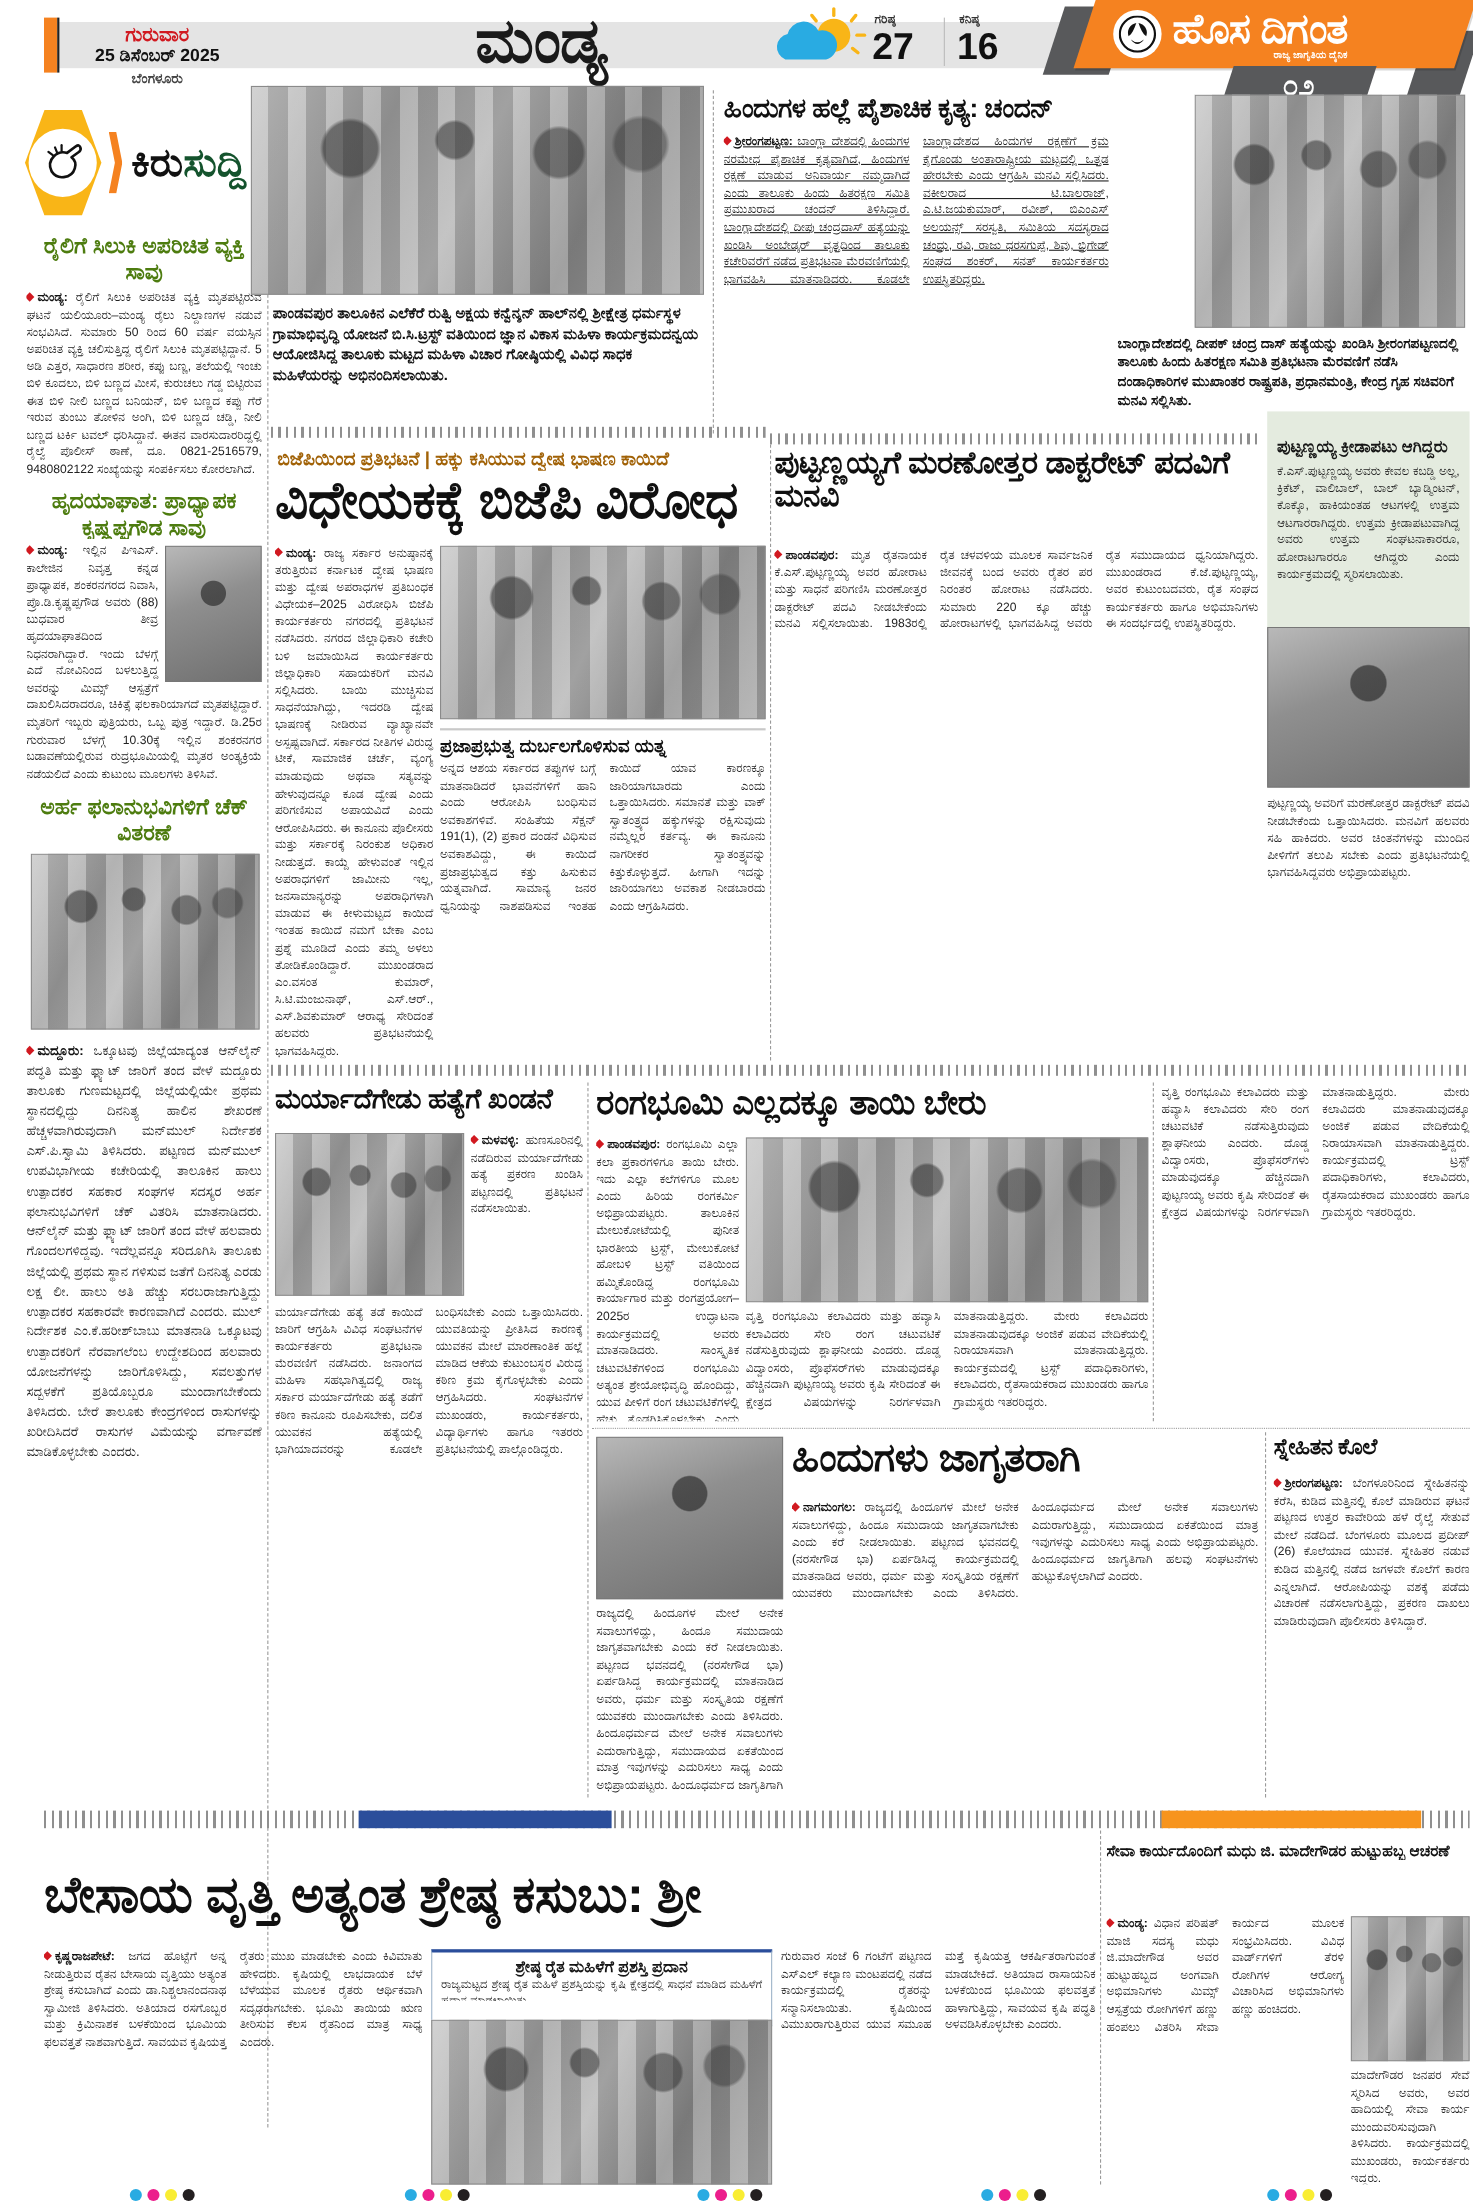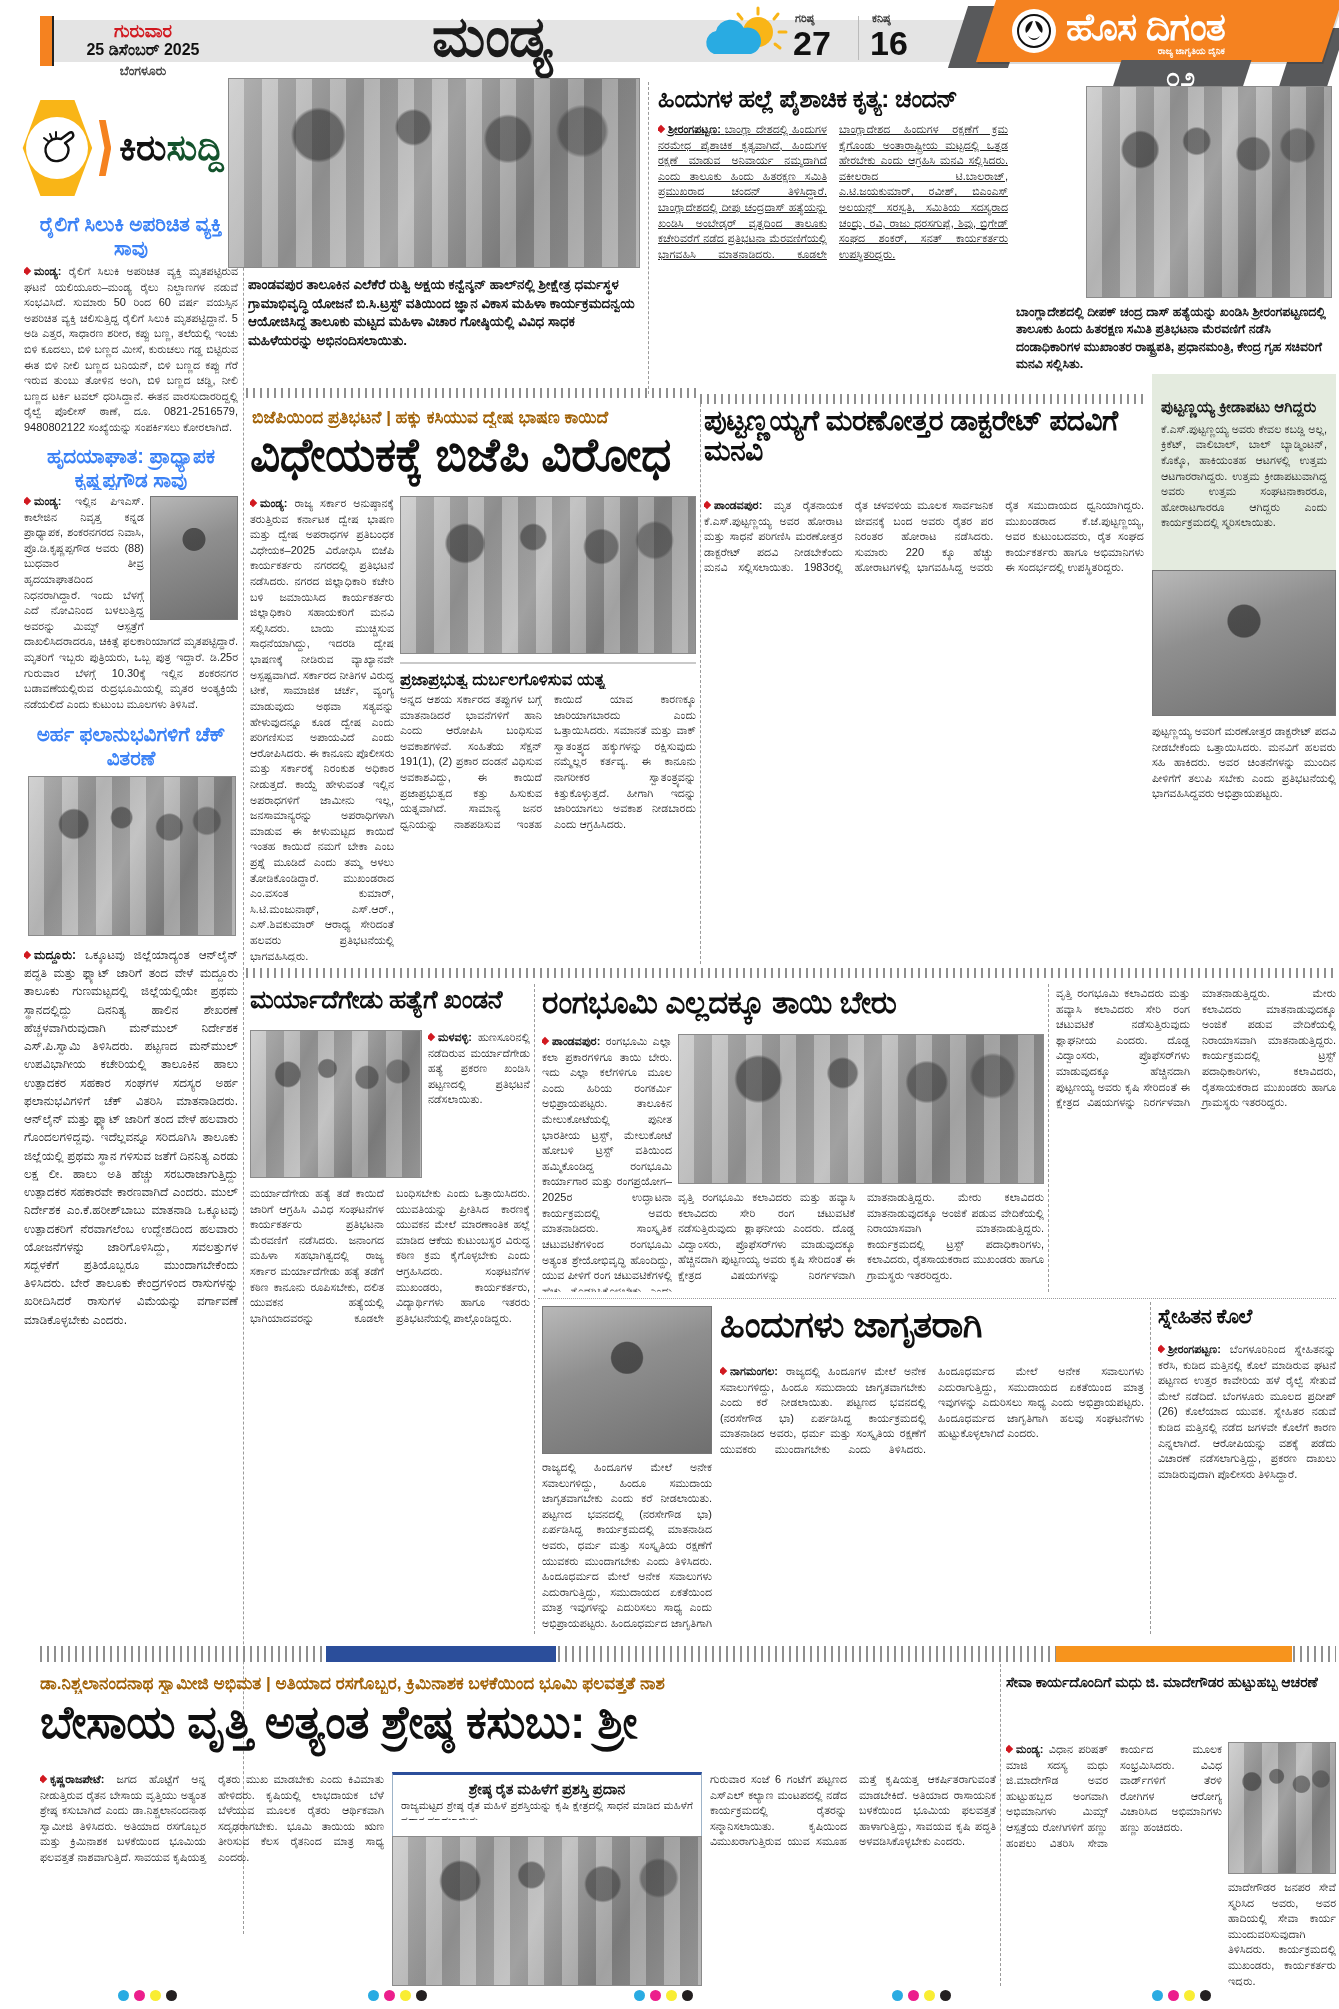--- a/index.html
+++ b/index.html
@@ -34,21 +34,21 @@
   .dl{font-weight:bold;color:#111;}
   .dl-dot{display:inline-block;width:6px;height:6px;background:#d11920;transform:rotate(45deg);margin-right:4px;position:relative;top:-1px;}
   .caption{font-weight:bold;font-size:13.5px;line-height:1.38;color:#111;text-align:left;overflow:hidden;}
   .kicker{font-weight:bold;font-size:17px;color:#a16207;white-space:nowrap;overflow:hidden;}
   .kicker-sm{font-weight:bold;font-size:14px;color:#111;white-space:nowrap;overflow:hidden;}
   .hl{font-weight:800;color:#101010;line-height:1.08;letter-spacing:-.5px;overflow:hidden;}
   .hl-xl{font-size:47px;}
   .hl-lg{font-size:28px;}
   .hl-md{font-size:27px;}
   .hl-sm{font-size:22px;}
-  .side-hl{font-weight:800;font-size:20px;line-height:1.2;text-align:center;color:#3b82f6;overflow:hidden;}
+  .side-hl{font-weight:800;font-size:20px;line-height:1.2;text-align:center;color:#4d7c0f;overflow:hidden;}
   .subhead{font-weight:800;font-size:16.5px;color:#111;border-top:2px solid #c9c9c9;padding-top:6px;overflow:hidden;}
   .greenbox{background:#e4ebdf;padding:24px 9px;overflow:hidden;}
   .greenbox .gb-title{font-weight:800;font-size:15px;line-height:1.25;margin-bottom:5px;}
   .whitebox{border:1px solid #9db3c8;border-top:3px solid #2b4e9b;padding:6px 8px;overflow:hidden;}
   .whitebox .wb-title{font-weight:800;font-size:14.5px;text-align:center;}
 
   
   .photo{background:
       radial-gradient(circle at 22% 30%, rgba(40,40,40,.55) 0 7%, transparent 8%),
       radial-gradient(circle at 45% 26%, rgba(35,35,35,.5) 0 6%, transparent 7%),
@@ -254,21 +254,20 @@
   <div class="abs hl" style="left:1158px;top:1306px;width:178px;height:28px;font-size:20px;">ಸ್ನೇಹಿತನ ಕೊಲೆ</div>
   <div class="abs body-text" style="left:1158px;top:1342px;width:178px;height:292px;">
     <span class="dl-dot"></span><span class="dl">ಶ್ರೀರಂಗಪಟ್ಟಣ:</span>
     <span>ಬೆಂಗಳೂರಿನಿಂದ ಸ್ನೇಹಿತನನ್ನು ಕರೆಸಿ, ಕುಡಿದ ಮತ್ತಿನಲ್ಲಿ ಕೊಲೆ ಮಾಡಿರುವ ಘಟನೆ ಪಟ್ಟಣದ ಉತ್ತರ ಕಾವೇರಿಯ ಹಳೆ ರೈಲ್ವೆ ಸೇತುವೆ ಮೇಲೆ ನಡೆದಿದೆ. ಬೆಂಗಳೂರು ಮೂಲದ ಪ್ರದೀಪ್ (26) ಕೊಲೆಯಾದ ಯುವಕ. ಸ್ನೇಹಿತರ ನಡುವೆ ಕುಡಿದ ಮತ್ತಿನಲ್ಲಿ ನಡೆದ ಜಗಳವೇ ಕೊಲೆಗೆ ಕಾರಣ ಎನ್ನಲಾಗಿದೆ. ಆರೋಪಿಯನ್ನು ವಶಕ್ಕೆ ಪಡೆದು ವಿಚಾರಣೆ ನಡೆಸಲಾಗುತ್ತಿದ್ದು, ಪ್ರಕರಣ ದಾಖಲು ಮಾಡಿರುವುದಾಗಿ ಪೊಲೀಸರು ತಿಳಿಸಿದ್ದಾರೆ.</span>
   </div>
 
   <div class="abs hatch" style="left:40px;top:1646px;width:1296px;height:16px;"></div>
   <div class="abs bar-blue" style="left:326px;top:1646px;width:230px;height:16px;"></div>
   <div class="abs bar-orange" style="left:1056px;top:1646px;width:236px;height:16px;"></div>
 
-  <div class="abs kicker" style="left:40px;top:1674px;width:950px;">ಡಾ.ನಿಶ್ಚಲಾನಂದನಾಥ ಸ್ವಾಮೀಜಿ ಅಭಿಮತ | ಅತಿಯಾದ ರಸಗೊಬ್ಬರ, ಕ್ರಿಮಿನಾಶಕ ಬಳಕೆಯಿಂದ ಭೂಮಿ ಫಲವತ್ತತೆ ನಾಶ</div>
   <div class="abs hl" style="left:40px;top:1698px;width:950px;height:62px;font-size:46px;">ಬೇಸಾಯ ವೃತ್ತಿ ಅತ್ಯಂತ ಶ್ರೇಷ್ಠ ಕಸುಬು: ಶ್ರೀ</div>
   <div class="abs body-text cols-2" style="left:40px;top:1772px;width:344px;height:214px;">
     <span class="dl-dot"></span><span class="dl">ಕೃಷ್ಣರಾಜಪೇಟೆ:</span>
     <span>ಜಗದ ಹೊಟ್ಟೆಗೆ ಅನ್ನ ನೀಡುತ್ತಿರುವ ರೈತನ ಬೇಸಾಯ ವೃತ್ತಿಯು ಅತ್ಯಂತ ಶ್ರೇಷ್ಠ ಕಸುಬಾಗಿದೆ ಎಂದು ಡಾ.ನಿಶ್ಚಲಾನಂದನಾಥ ಸ್ವಾಮೀಜಿ ತಿಳಿಸಿದರು. ಅತಿಯಾದ ರಸಗೊಬ್ಬರ ಮತ್ತು ಕ್ರಿಮಿನಾಶಕ ಬಳಕೆಯಿಂದ ಭೂಮಿಯ ಫಲವತ್ತತೆ ನಾಶವಾಗುತ್ತಿದೆ. ಸಾವಯವ ಕೃಷಿಯತ್ತ ರೈತರು ಮುಖ ಮಾಡಬೇಕು ಎಂದು ಕಿವಿಮಾತು ಹೇಳಿದರು. ಕೃಷಿಯಲ್ಲಿ ಲಾಭದಾಯಕ ಬೆಳೆ ಬೆಳೆಯುವ ಮೂಲಕ ರೈತರು ಆರ್ಥಿಕವಾಗಿ ಸದೃಢರಾಗಬೇಕು. ಭೂಮಿ ತಾಯಿಯ ಋಣ ತೀರಿಸುವ ಕೆಲಸ ರೈತನಿಂದ ಮಾತ್ರ ಸಾಧ್ಯ ಎಂದರು.</span>
   </div>
   <div class="abs whitebox" style="left:392px;top:1772px;width:292px;height:54px;">
     <div class="wb-title">ಶ್ರೇಷ್ಠ ರೈತ ಮಹಿಳೆಗೆ ಪ್ರಶಸ್ತಿ ಪ್ರದಾನ</div>
     <div class="body-text" style="height:22px;font-size:10.5px;">ರಾಜ್ಯಮಟ್ಟದ ಶ್ರೇಷ್ಠ ರೈತ ಮಹಿಳೆ ಪ್ರಶಸ್ತಿಯನ್ನು ಕೃಷಿ ಕ್ಷೇತ್ರದಲ್ಲಿ ಸಾಧನೆ ಮಾಡಿದ ಮಹಿಳೆಗೆ ಪ್ರದಾನ ಮಾಡಲಾಯಿತು.</div>
   </div>
   <div class="abs photo" style="left:392px;top:1836px;width:310px;height:150px;"></div>

